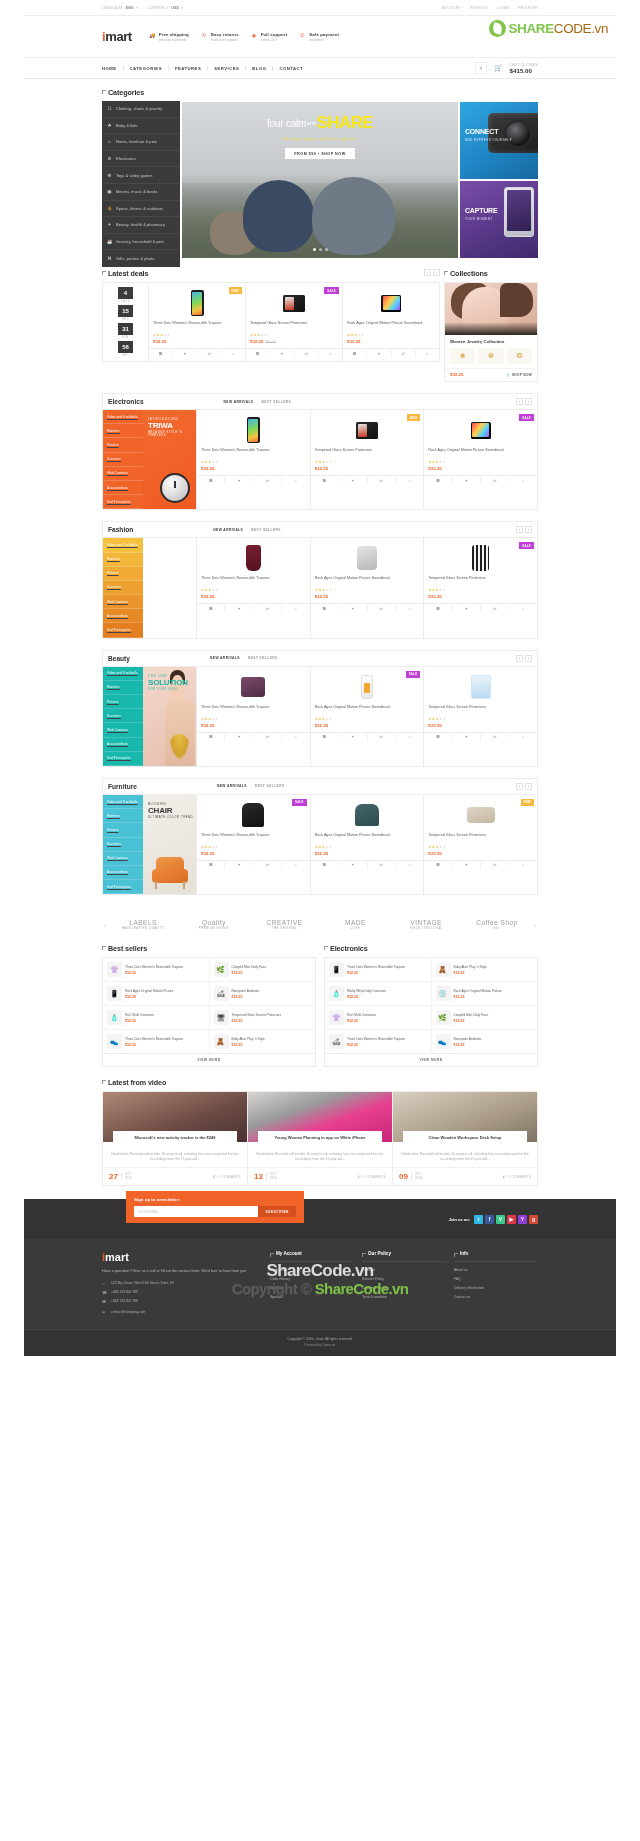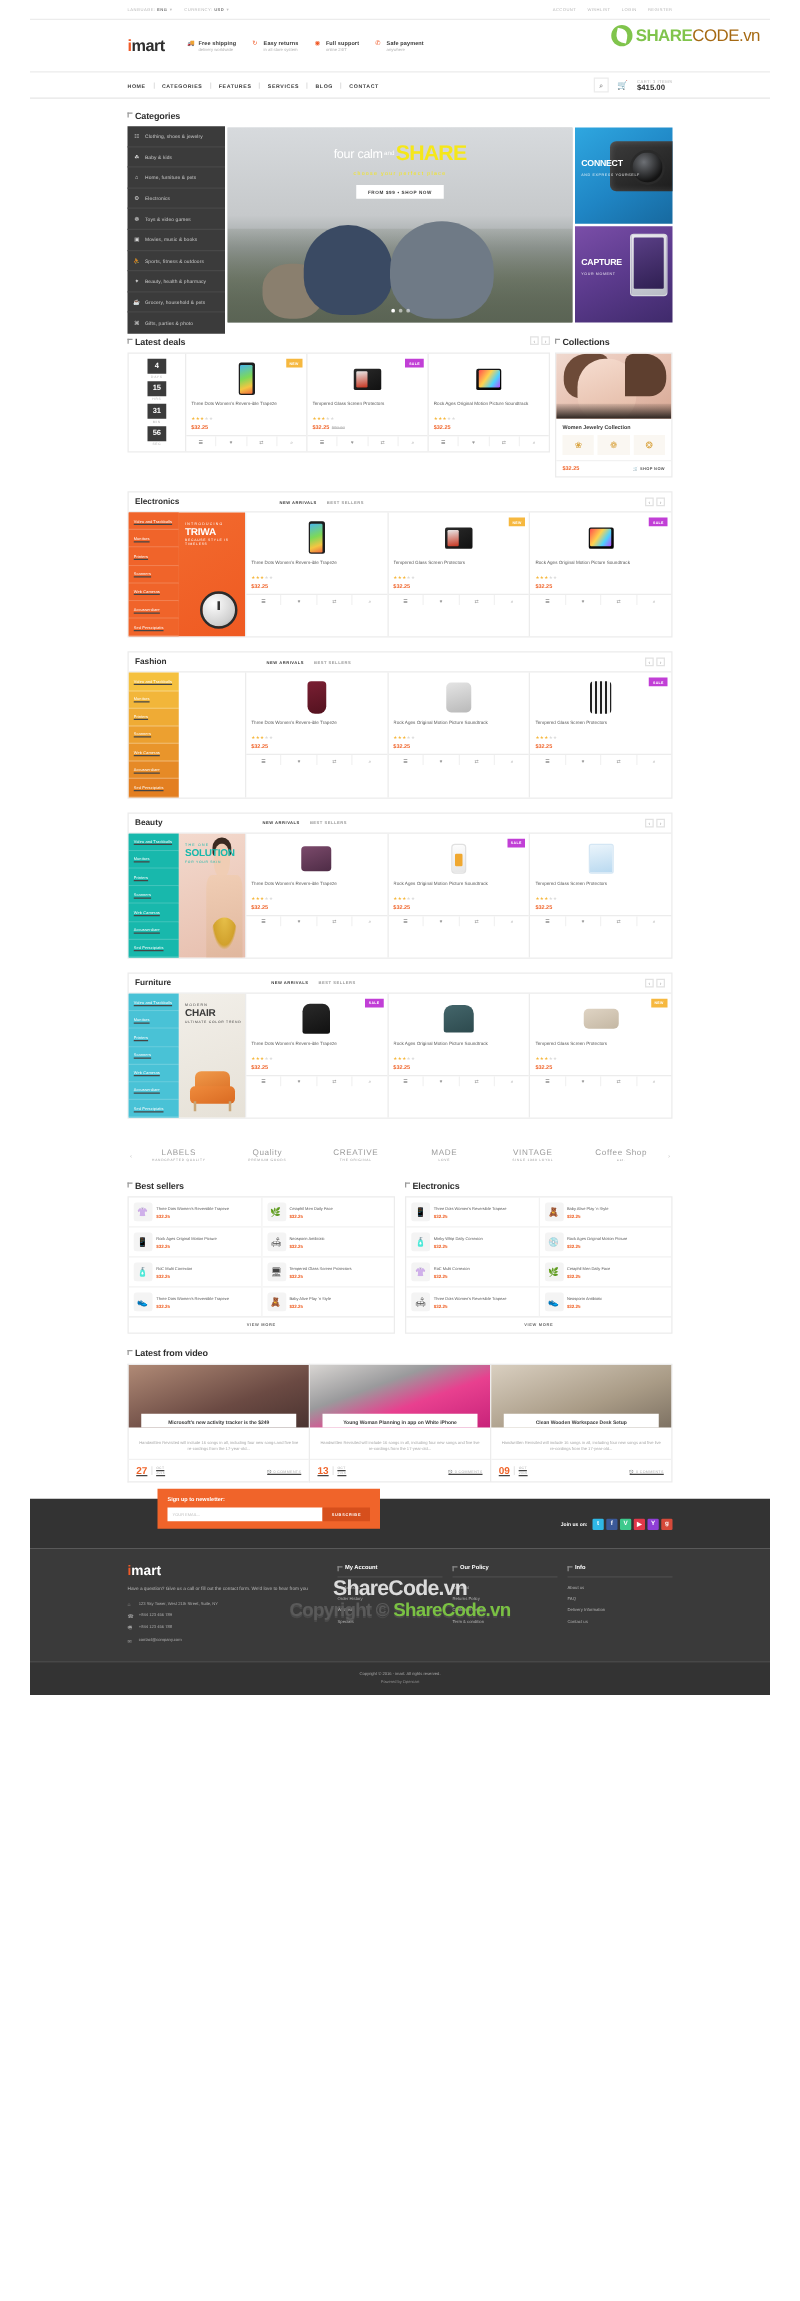--- a/index.html
+++ b/index.html
@@ -274,21 +274,21 @@
   .blog-c { flex:1; border:1px solid #ececec; border-right:0; }
   .blog-c:last-child { border-right:1px solid #ececec; }
   .blog-img { height:50px; position:relative; overflow:hidden; }
   .bi1 { background:linear-gradient(160deg,#b08a76,#6b4a43 60%,#4a3330); }
   .bi2 { background:linear-gradient(160deg,#d8d5d2 0%,#9a9a9c 35%,#e8408f 60%,#c8237a 100%); }
   .bi3 { background:linear-gradient(160deg,#d9cfc0,#a99b86 60%,#7e7263); }
   .blog-ttl { position:absolute; left:10px; right:10px; bottom:-1px; background:#fff; padding:4px 3px 3px;
     text-align:center; font-size:4px; font-weight:bold; color:#3a3a3a; line-height:5px; }
   .blog-ex { padding:10px 7px 5px; text-align:center; font-size:3.3px; color:#a8a8a8; line-height:5px; }
   .blog-ft { display:flex; align-items:center; justify-content:space-between;
-    border-top:1px solid #f1f1f1; padding:4px 6px;text-decoration:underline; }
+    border-top:1px solid #f1f1f1; padding:4px 6px; }
   .bd { display:flex; align-items:center; gap:3px; }
   .bd-n { font-size:8px; font-weight:bold; color:#f0642a; }
   .bd-m { font-size:2.7px; color:#b0b0b0; line-height:3.4px; letter-spacing:.3px; text-transform:uppercase;
     border-left:1px solid #e8e8e8; padding-left:3px; }
   .bc { font-size:2.9px; color:#b0b0b0; display:flex; align-items:center; gap:2px; letter-spacing:.3px; }
 
   
   .nl-strip { margin-top:13px; background:#333; position:relative; height:40px; }
   .nl-strip .container { display:flex; align-items:center; height:100%; justify-content:space-between; }
   .nl-box { background:#f0642a; padding:6px 8px; width:178px; position:absolute; left:102px; top:-8px; }

